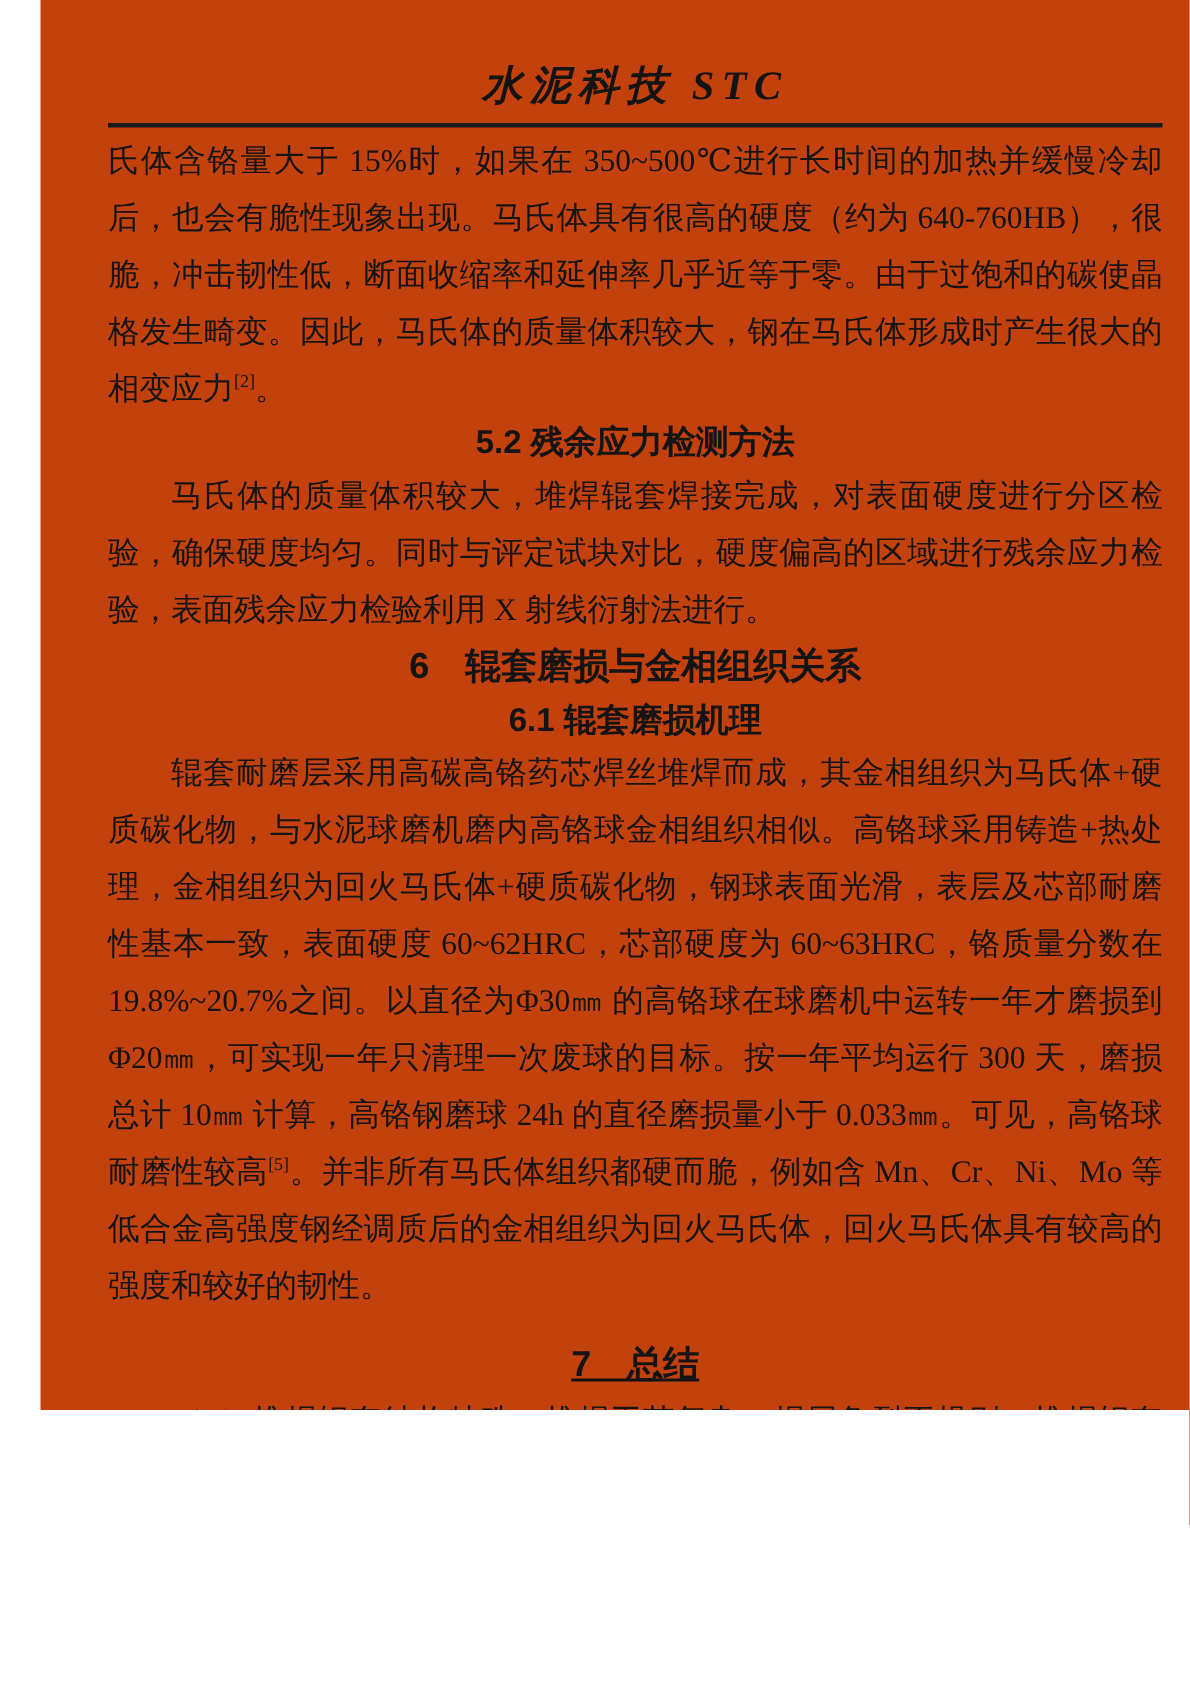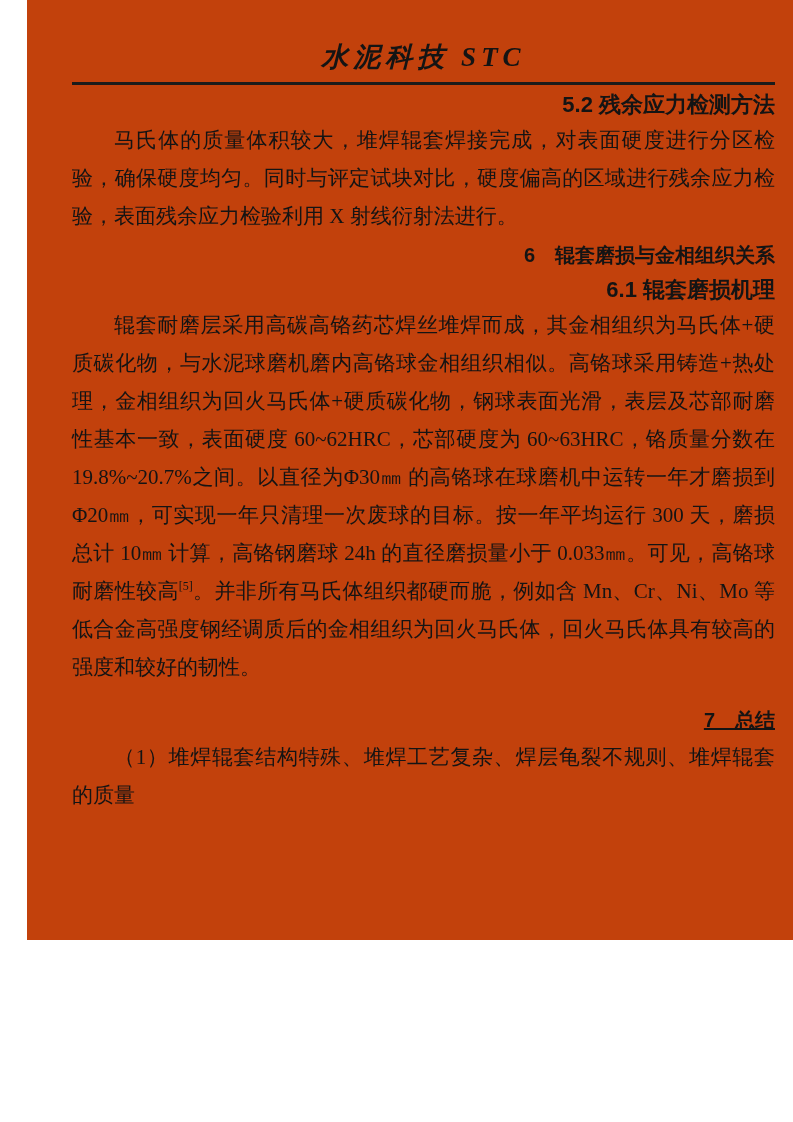--- a/index.html
+++ b/index.html
@@ -50,29 +50,29 @@
   .cite {
     font-size: 12px;
     line-height: 0;
     vertical-align: super;
     letter-spacing: 0;
   }
   .heading {
     font-family: "Liberation Sans", "DejaVu Sans", sans-serif;
     font-weight: bold;
     margin: 0;
-    text-align: right;
+    text-align: center;
     text-indent: 0;
   }
   .heading.lvl2 {
     font-size: 22px;
     line-height: 33px;
   }
   .heading.lvl1 {
-    font-size: 20px;
+    font-size: 24px;
     line-height: 36px;
     margin-top: 2px;
   }
   .heading.lvl1.gap-top {
     margin-top: 16px;
     text-decoration: underline;
   }
   
   .page-footer {
     position: absolute;
@@ -103,20 +103,21 @@
 <body>
 
 <div class="page">
 
   <div class="page-header">
     <div class="journal-title">水泥科技 STC</div>
   </div>
 
   <div class="page-body">
 
+    <p class="para"><span>氏体含铬量大于 15%时，如果在 350~500℃进行长时间的加热并缓慢冷却后，也会有脆性现象出现。马氏体具有很高的硬度（约为 640-760HB），很脆，冲击韧性低，断面收缩率和延伸率几乎近等于零。由于过饱和的碳使晶格发生畸变。因此，马氏体的质量体积较大，钢在马氏体形成时产生很大的相变应力</span><sup class="cite">[2]</sup><span>。</span></p>
 
     <h3 class="heading lvl2">5.2 残余应力检测方法</h3>
 
     <p class="para indent">马氏体的质量体积较大，堆焊辊套焊接完成，对表面硬度进行分区检验，确保硬度均匀。同时与评定试块对比，硬度偏高的区域进行残余应力检验，表面残余应力检验利用 X 射线衍射法进行。</p>
 
     <h2 class="heading lvl1">6　辊套磨损与金相组织关系</h2>
 
     <h3 class="heading lvl2">6.1 辊套磨损机理</h3>
 
 

